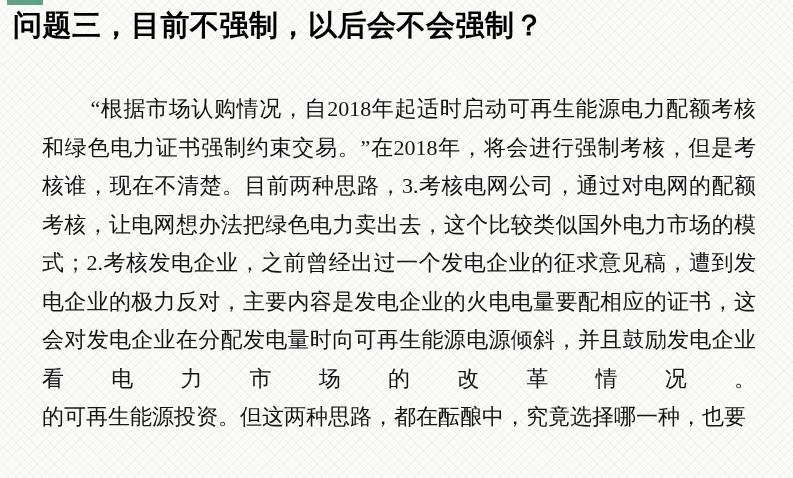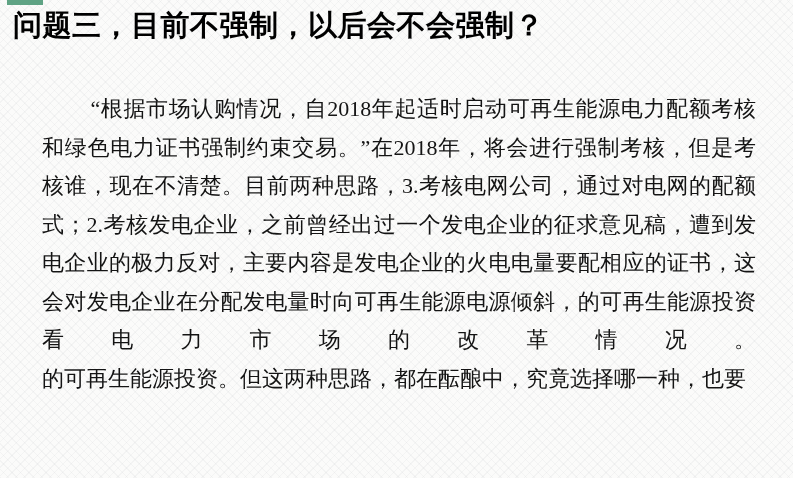--- a/index.html
+++ b/index.html
@@ -66,19 +66,20 @@
 
 <div class="slide">
   <div class="accent-bar" style="background-color: rgb(95, 163, 132);"></div>
 
   <h1 class="title">问题三，目前不强制，以后会不会强制？</h1>
 
   <div class="body">
     <div class="body-line">“根据市场认购情况，自2018年起适时启动可再生能源电力配额考核</div>
     <div class="body-line">和绿色电力证书强制约束交易。”在2018年，将会进行强制考核，但是考</div>
     <div class="body-line">核谁，现在不清楚。目前两种思路，3.考核电网公司，通过对电网的配额</div>
+    <div class="body-line">考核，让电网想办法把绿色电力卖出去，这个比较类似国外电力市场的模</div>
     <div class="body-line">式；2.考核发电企业，之前曾经出过一个发电企业的征求意见稿，遭到发</div>
     <div class="body-line">电企业的极力反对，主要内容是发电企业的火电电量要配相应的证书，这</div>
-    <div class="body-line">会对发电企业在分配发电量时向可再生能源电源倾斜，的可再生能源投资</div>
+    <div class="body-line">会对发电企业在分配发电量时向可再生能源电源倾斜，并且鼓励发电企业</div>
     <div class="body-line">看电力市场的改革情况。</div>
     <div class="body-line">的可再生能源投资。但这两种思路，都在酝酿中，究竟选择哪一种，也要</div>
   </div>
 </div>
 
 </body></html>

